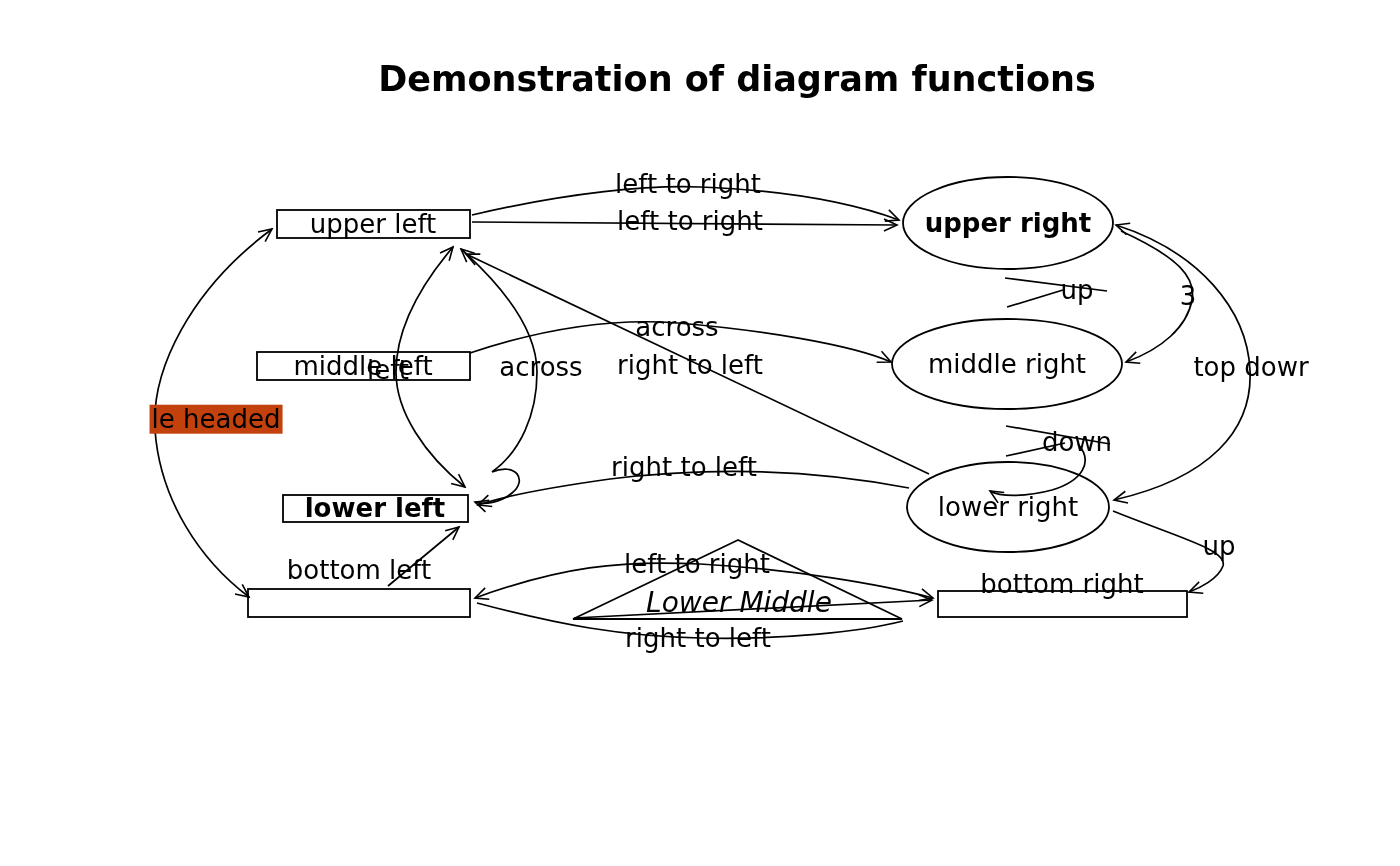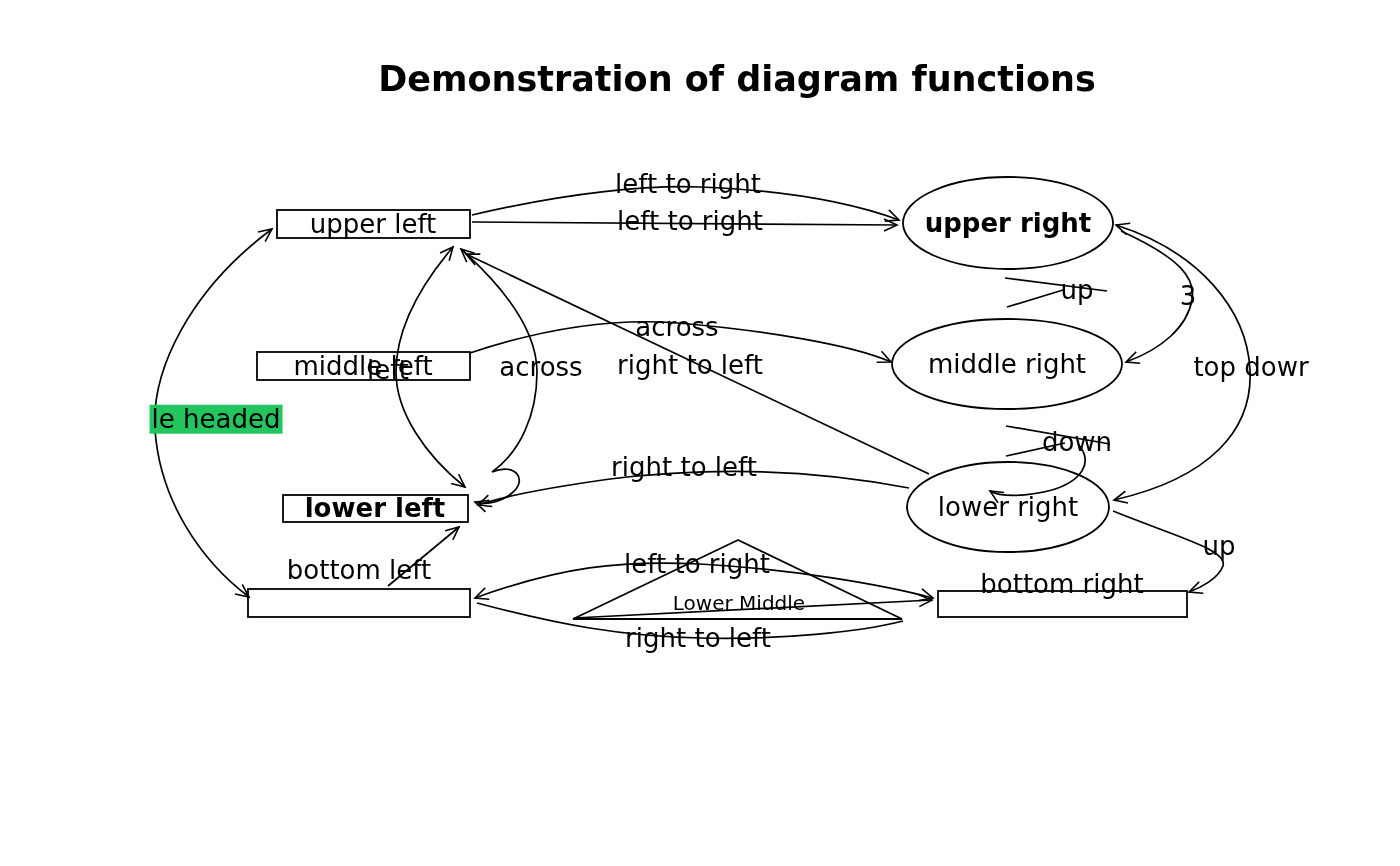--- a/index.html
+++ b/index.html
@@ -1,24 +1,24 @@
 <!DOCTYPE html>
 <html><head>
 <meta charset="utf-8">
 <style>
   html,body{margin:0;padding:0;background:#ffffff;}
   .canvas{position:relative;width:1400px;height:866px;background:#ffffff;overflow:hidden;
           font-family:"DejaVu Sans","Liberation Sans",sans-serif;color:#000;}
   .canvas svg{position:absolute;left:0;top:0;}
   .lbl{position:absolute;transform:translate(-50%,-50%);white-space:nowrap;
        font-size:26px;line-height:1.1;color:#000;text-align:right;}
-  .lbl.bg{background:#22c55e;padding:0 2px;}
+  .lbl.bg{background:#c2410c;padding:0 2px;}
   .title{position:absolute;transform:translate(-50%,-50%);white-space:nowrap;
          font-size:35px;font-weight:bold;color:#000;}
-  .tri-lbl{font-size:20px;}
+  .tri-lbl{font-size:28px;font-style:italic;}
 </style>
 </head>
 <body>
 
 <div class="canvas">
 
   <svg width="1400" height="866" viewBox="0 0 1400 866">
     <defs>
       <marker id="arr" viewBox="-18 -9 20 18" refX="0" refY="0" markerWidth="20" markerHeight="18" markerUnits="userSpaceOnUse" orient="auto-start-reverse">
         <path d="M-13,-6 L0,0 L-13,6" fill="none" stroke="#000" stroke-width="1.6"></path>

